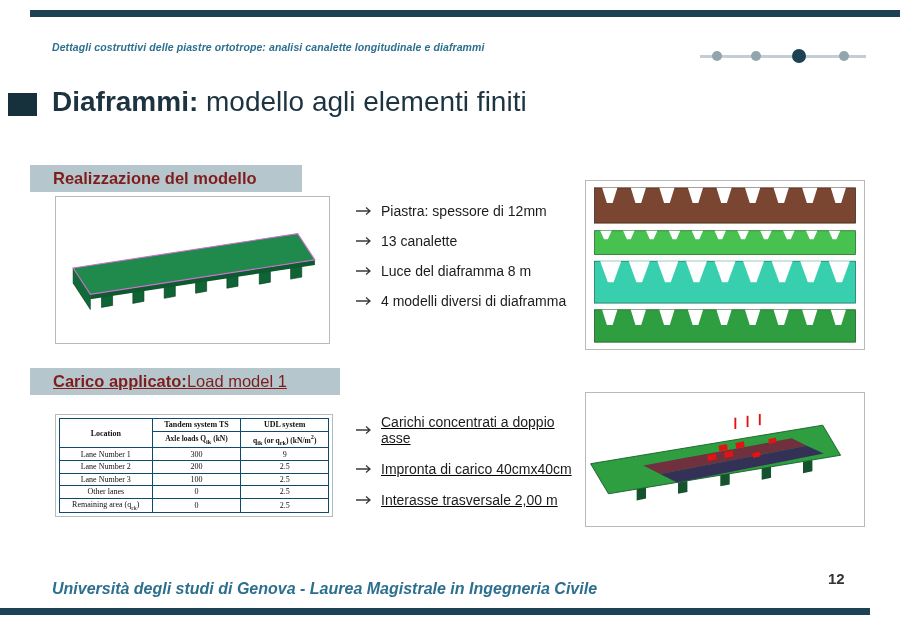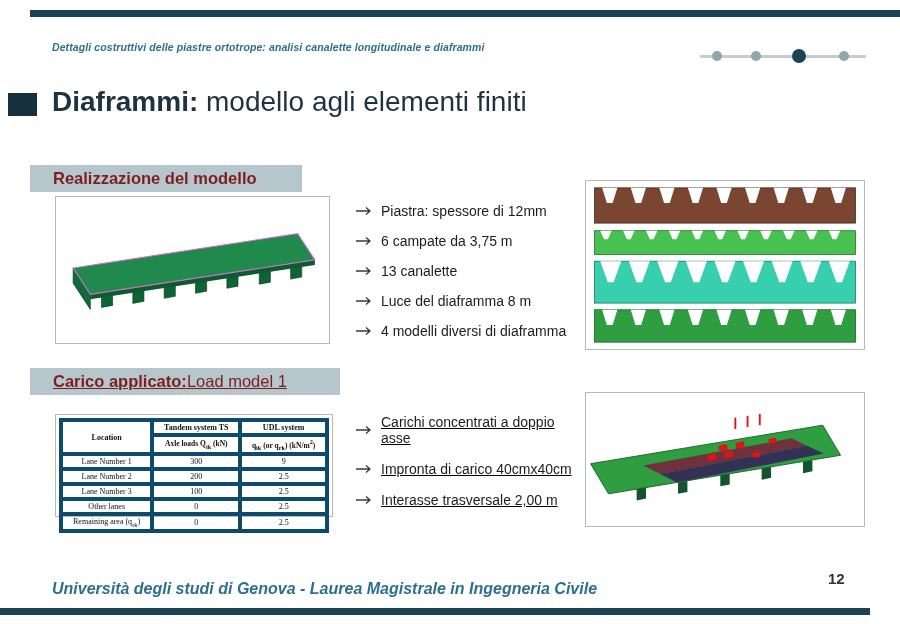--- a/index.html
+++ b/index.html
@@ -37,21 +37,21 @@
   .img-frame svg { display:block; width:100%; height:100%; }
 
   .bullets { position:absolute; list-style:none; display:flex; flex-direction:column; width:230px; }
   #bullets-model { left:356px; top:203px; gap:14px; }
   #bullets-load  { left:356px; top:414px; gap:15px;text-decoration:underline; }
   .bullet { display:flex; align-items:center; gap:8px; font-size:14px; color:#1c1c1c; }
   .bullet svg { flex:0 0 auto; }
 
   table.lm1 { width:100%; height:100%; border-collapse:collapse;
     font-family:"Liberation Serif", serif; font-size:8px; color:#111; }
-  table.lm1 th, table.lm1 td { border:4px solid #0c4a6e; text-align:center; padding:1px 2px;font-family:Liberation Serif, serif; }
+  table.lm1 th, table.lm1 td { border:1px solid #0c4a6e; text-align:center; padding:1px 2px;font-family:Liberation Serif, serif; }
   table.lm1 th { font-weight:700; }
   table.lm1 .sub { font-weight:700; font-size:7.5px; }
   table.lm1 td.lbl { text-align:center; }
 
   .footer-text { position:absolute; left:52px; top:580px; font-size:16px;
     font-style:italic; font-weight:bold; color:#2d6f8e; }
   .page-number { position:absolute; left:828px; top:570px; font-size:15px;
     font-weight:bold; color:#333; }
 </style>
 </head>
@@ -94,26 +94,20 @@
       <polygon points="13,66 235,32 252,58 30,92" fill="#1f8a4c" stroke="#d06ed0" stroke-width="1.1"></polygon>
     </svg>
   </div>
 
   <ul class="bullets" id="bullets-model">
     <li class="bullet">
       <svg width="17" height="10" viewBox="0 0 17 10">
           <path d="M0 5 H14 M10 1.5 L14 5 L10 8.5" fill="none" stroke="#3a3a3a" stroke-width="1.3"></path>
         </svg>
       <span>Piastra: spessore di 12mm</span>
-    </li>
-    <li class="bullet">
-      <svg width="17" height="10" viewBox="0 0 17 10">
-          <path d="M0 5 H14 M10 1.5 L14 5 L10 8.5" fill="none" stroke="#3a3a3a" stroke-width="1.3"></path>
-        </svg>
-      <span>6 campate da 3,75 m</span>
     </li>
     <li class="bullet">
       <svg width="17" height="10" viewBox="0 0 17 10">
           <path d="M0 5 H14 M10 1.5 L14 5 L10 8.5" fill="none" stroke="#3a3a3a" stroke-width="1.3"></path>
         </svg>
       <span>13 canalette</span>
     </li>
     <li class="bullet">
       <svg width="17" height="10" viewBox="0 0 17 10">
           <path d="M0 5 H14 M10 1.5 L14 5 L10 8.5" fill="none" stroke="#3a3a3a" stroke-width="1.3"></path>

